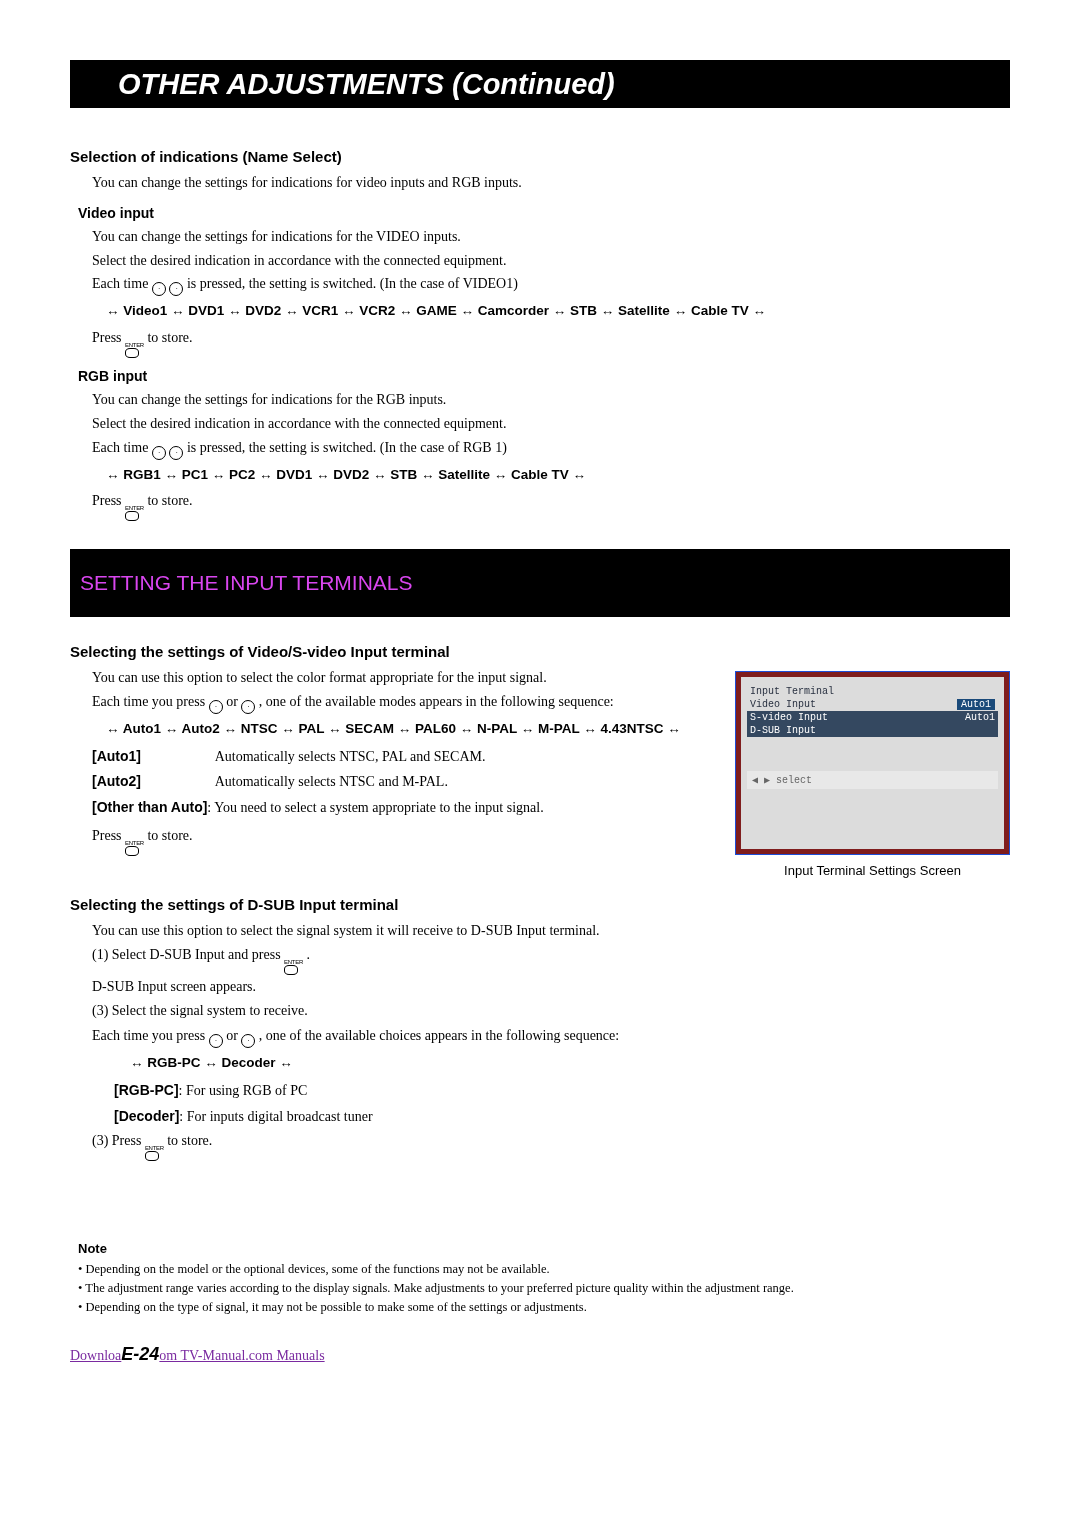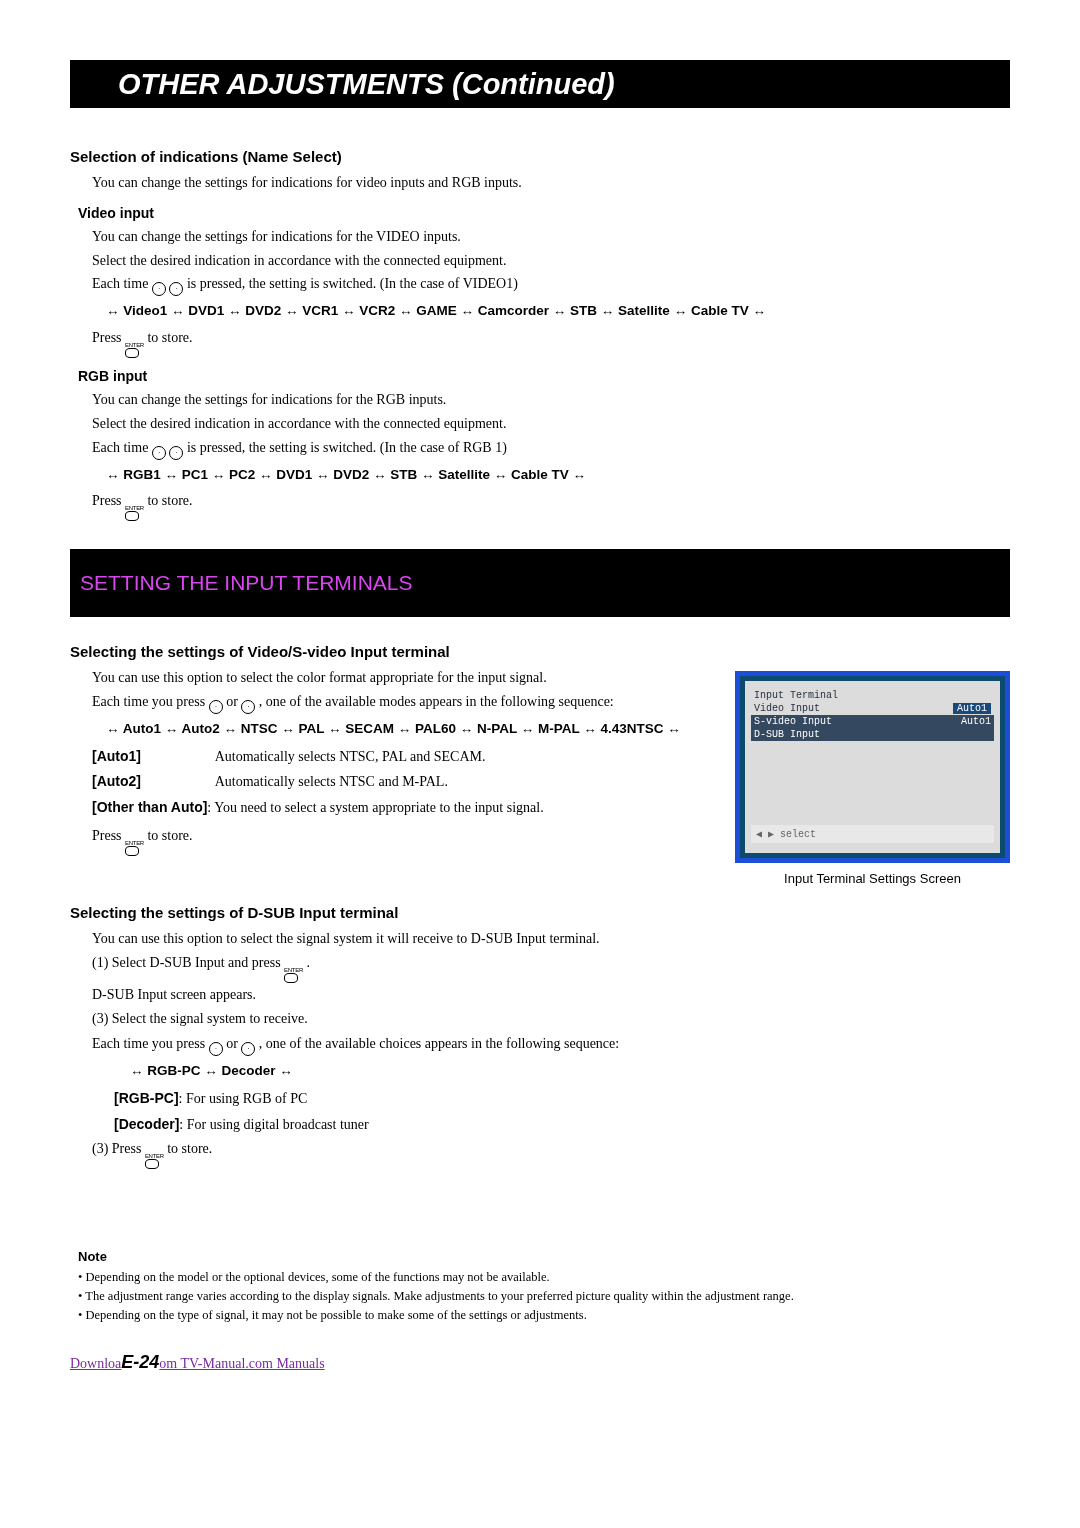--- a/index.html
+++ b/index.html
@@ -109,39 +109,39 @@
   }
   .defrow .lbl2 {
     font-family: Arial, sans-serif;
     font-weight: bold;
     display: inline;
   }
   .twocol { display: flex; gap: 24px; align-items: flex-start; }
   .twocol .left { flex: 1; }
   .twocol .right { width: 275px; padding-top: 36px;}
   .screen-box {
-    border: 5px solid #1d4ed8;
-    background: #0c4a6e;
+    border: 1px solid #1d4ed8;
+    background: #7f1d1d;
     padding: 5px;
   }
   .screen-inner {
     background: #dcdcdc;
     min-height: 172px;
     position: relative;
     padding: 8px 6px 6px 6px;
     font-family: "Courier New", monospace;
     font-size: 10px;
     color: #283040;
   }
   .screen-row { display:flex; justify-content:space-between; padding:1px 3px; }
   .screen-row.hl { background:#344860; color:#fff; }
   .badge-auto { background:#1a4a7a; color:#fff; padding:0 4px; font-size:10px;}
   .screen-bottom {
     background:#e8e8e8;
-    margin-top: 84px;
+    margin-top: 34px;
     padding: 3px 5px;
     color: #666;
     font-size: 10px;
   }
   .screen-caption {
     font-family: Arial, sans-serif;
     font-size: 13px;
     text-align: center;
     margin-top: 8px;
   }
@@ -288,21 +288,21 @@
   <span class="inline-icon">∙</span>
   <span> or </span>
   <span class="inline-icon">∙</span>
   <span>, one of the available choices appears in the following sequence:</span>
 </p>
 <div class="bold-seq" style="margin-left:60px">↔ RGB-PC ↔ Decoder ↔</div>
 <div class="defrow" style="margin-left:44px">
   <span class="lbl2">[RGB-PC]</span><span>: For using RGB of PC</span>
 </div>
 <div class="defrow" style="margin-left:44px">
-  <span class="lbl2">[Decoder]</span><span>: For using digital broadcast tuner</span>
+  <span class="lbl2">[Decoder]</span><span>: For inputs digital broadcast tuner</span>
 </div>
 
 <p class="numstep">
   <span>(3) Press </span>
   <span class="enter-icon"><span class="lbl">ENTER</span><span class="shape"></span></span>
   <span> to store.</span>
 </p>
 
 <div class="note-h">Note</div>
 <ul class="notes">

